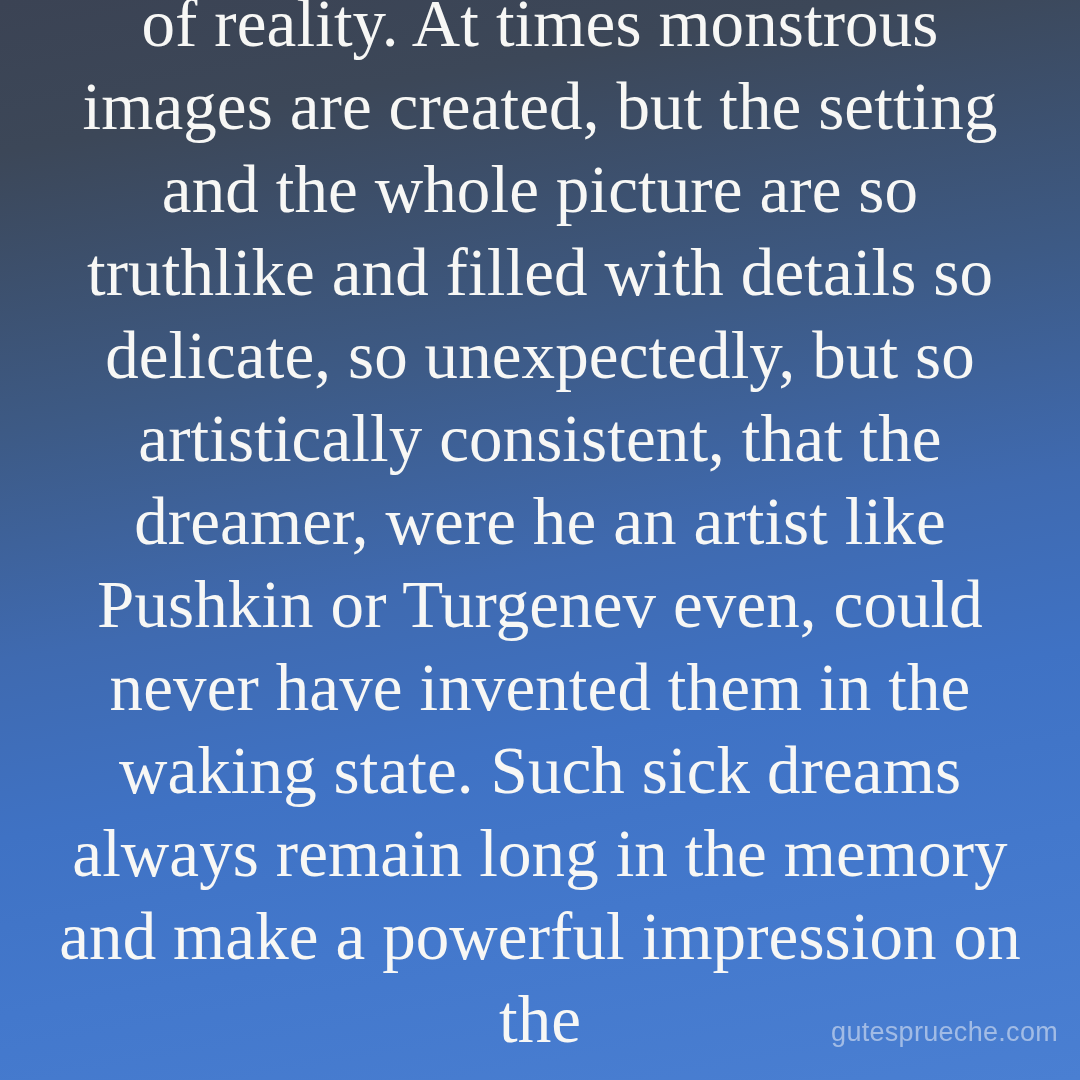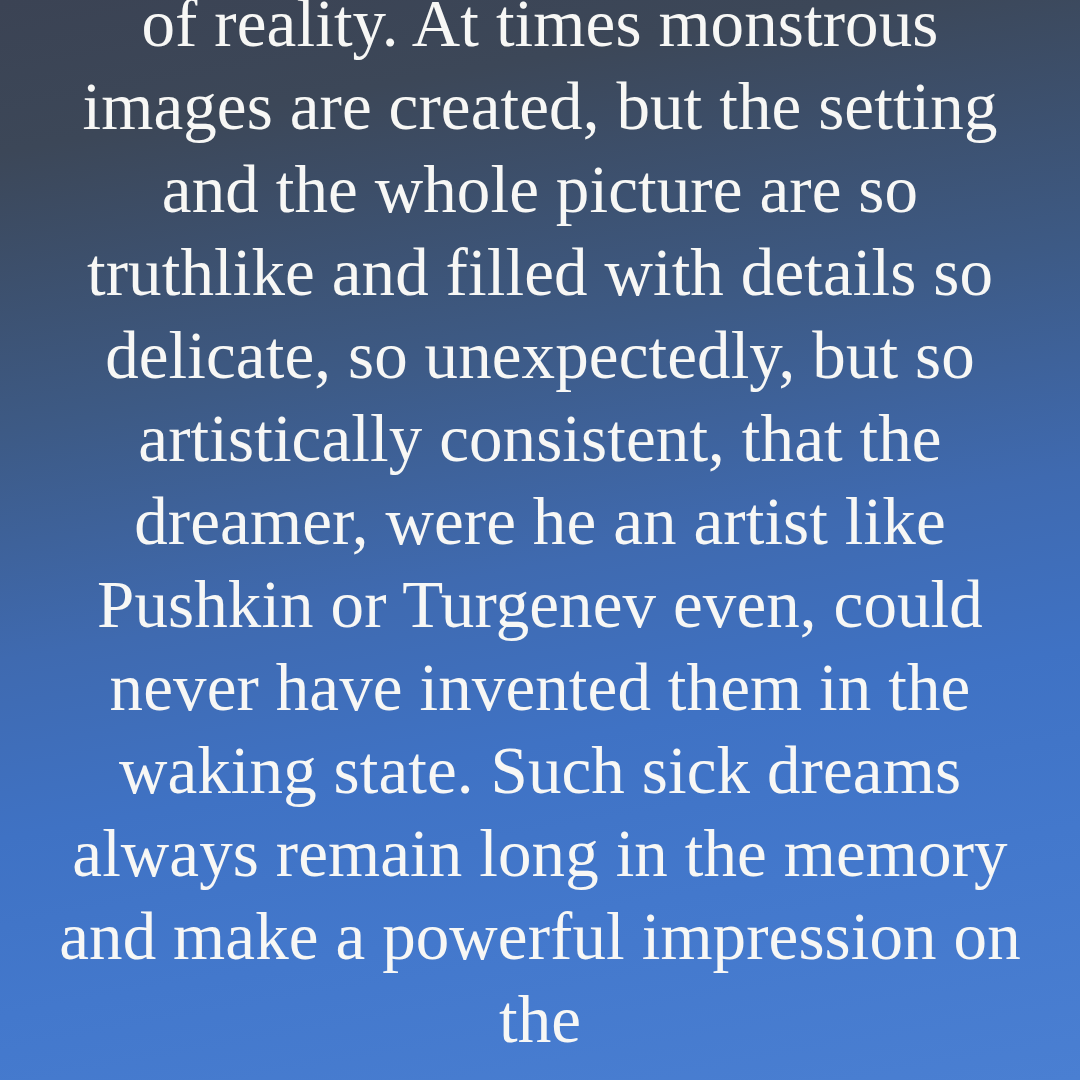--- a/index.html
+++ b/index.html
@@ -42,13 +42,14 @@
     font-family: "Liberation Sans", sans-serif;
     font-size: 27px;
     letter-spacing: 0.3px;
   }
 </style>
 </head>
 <body>
 
 <div id="quote-card">
   <div id="quote-text">of reality. At times monstrous images are created, but the setting and the whole picture are so truthlike and filled with details so delicate, so unexpectedly, but so artistically consistent, that the dreamer, were he an artist like Pushkin or Turgenev even, could never have invented them in the waking state. Such sick dreams always remain long in the memory and make a powerful impression on the</div>
+  <div id="watermark">gutesprueche.com</div>
 </div>
 
 </body></html>

